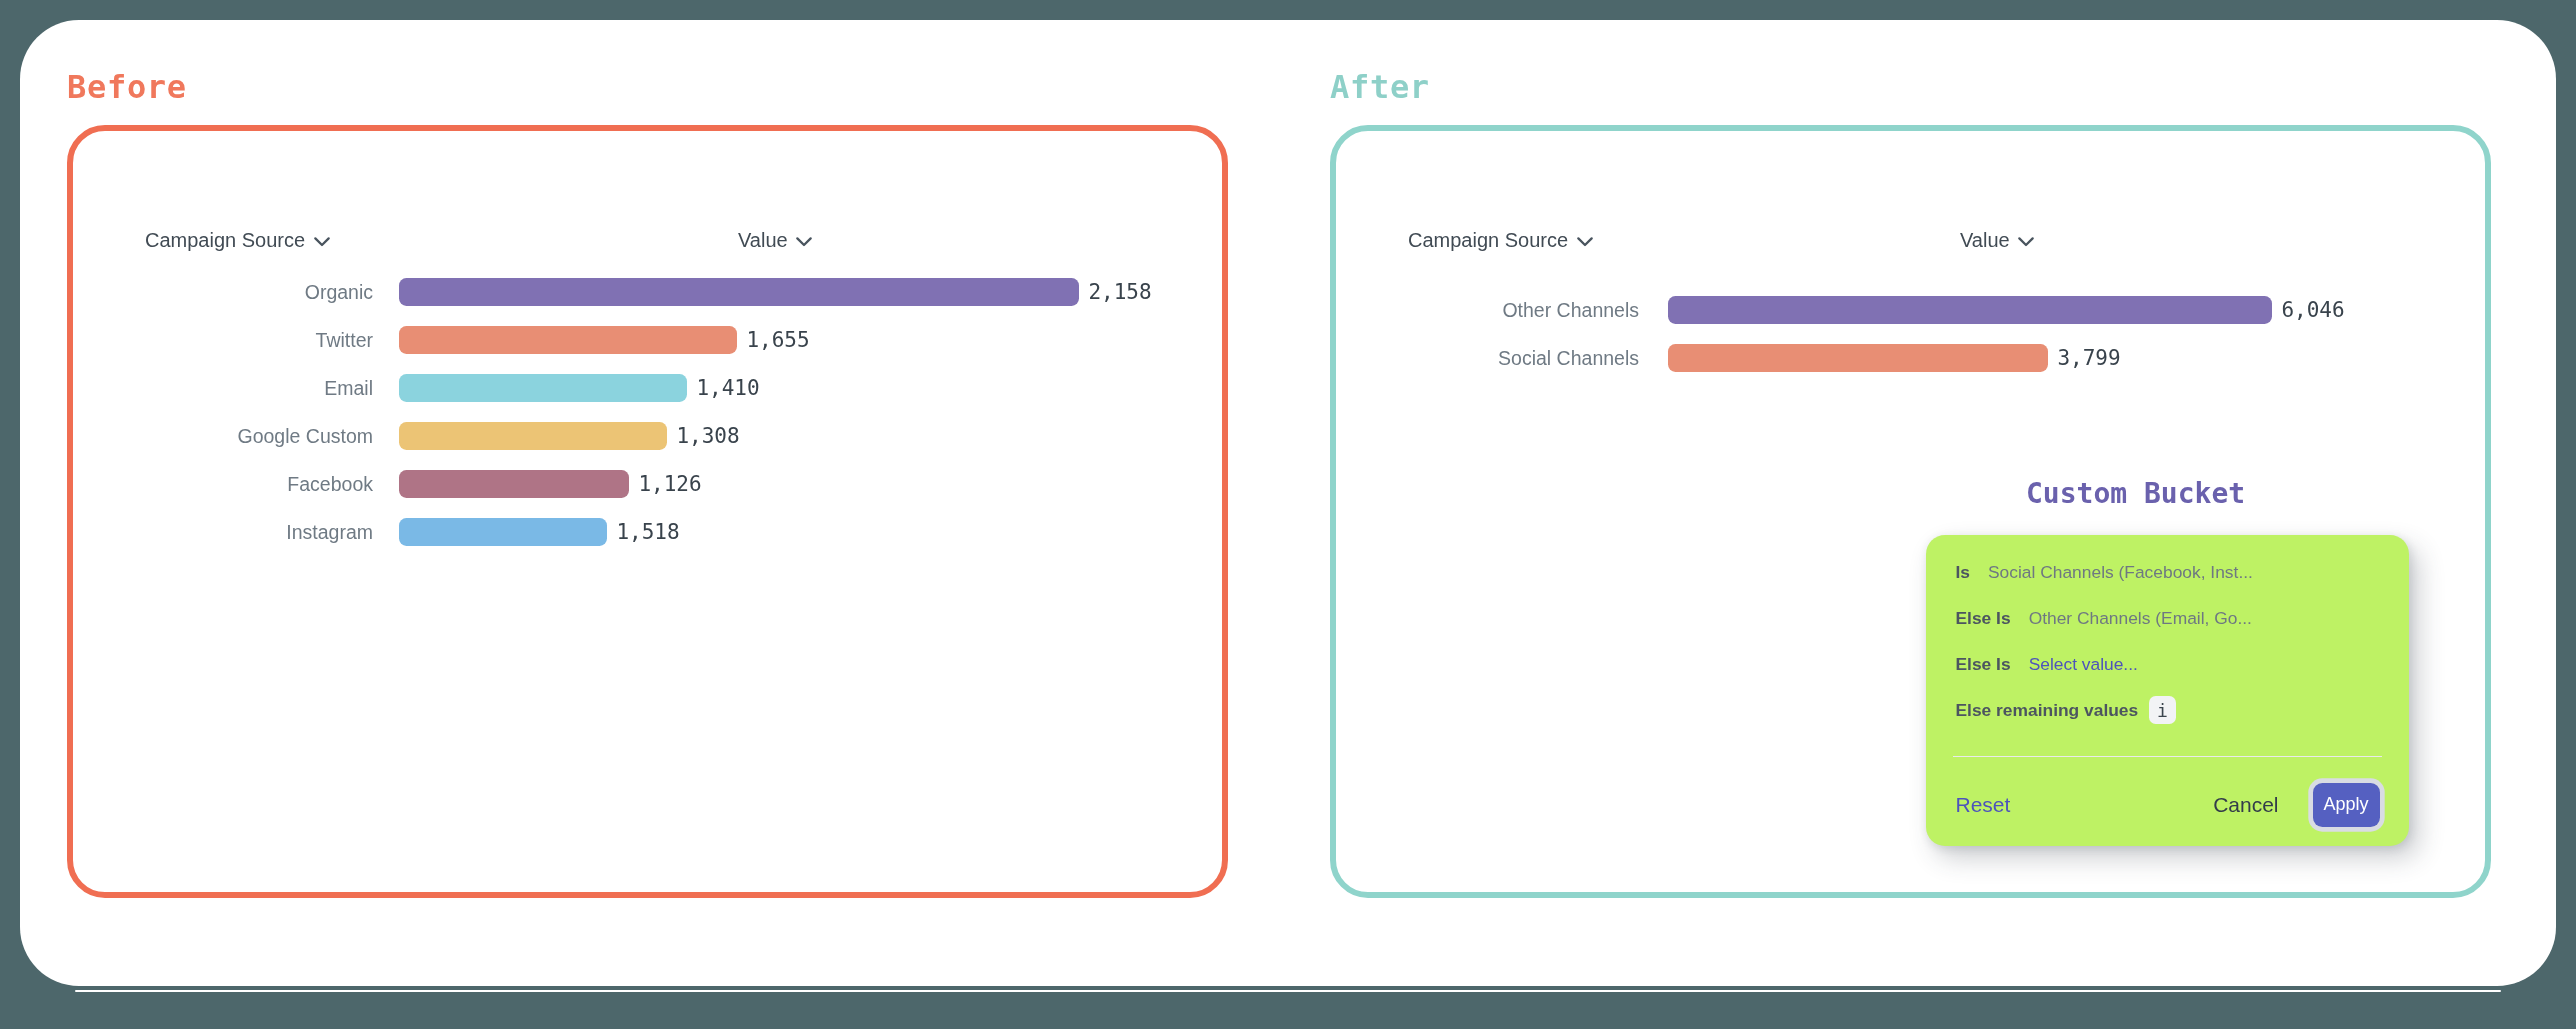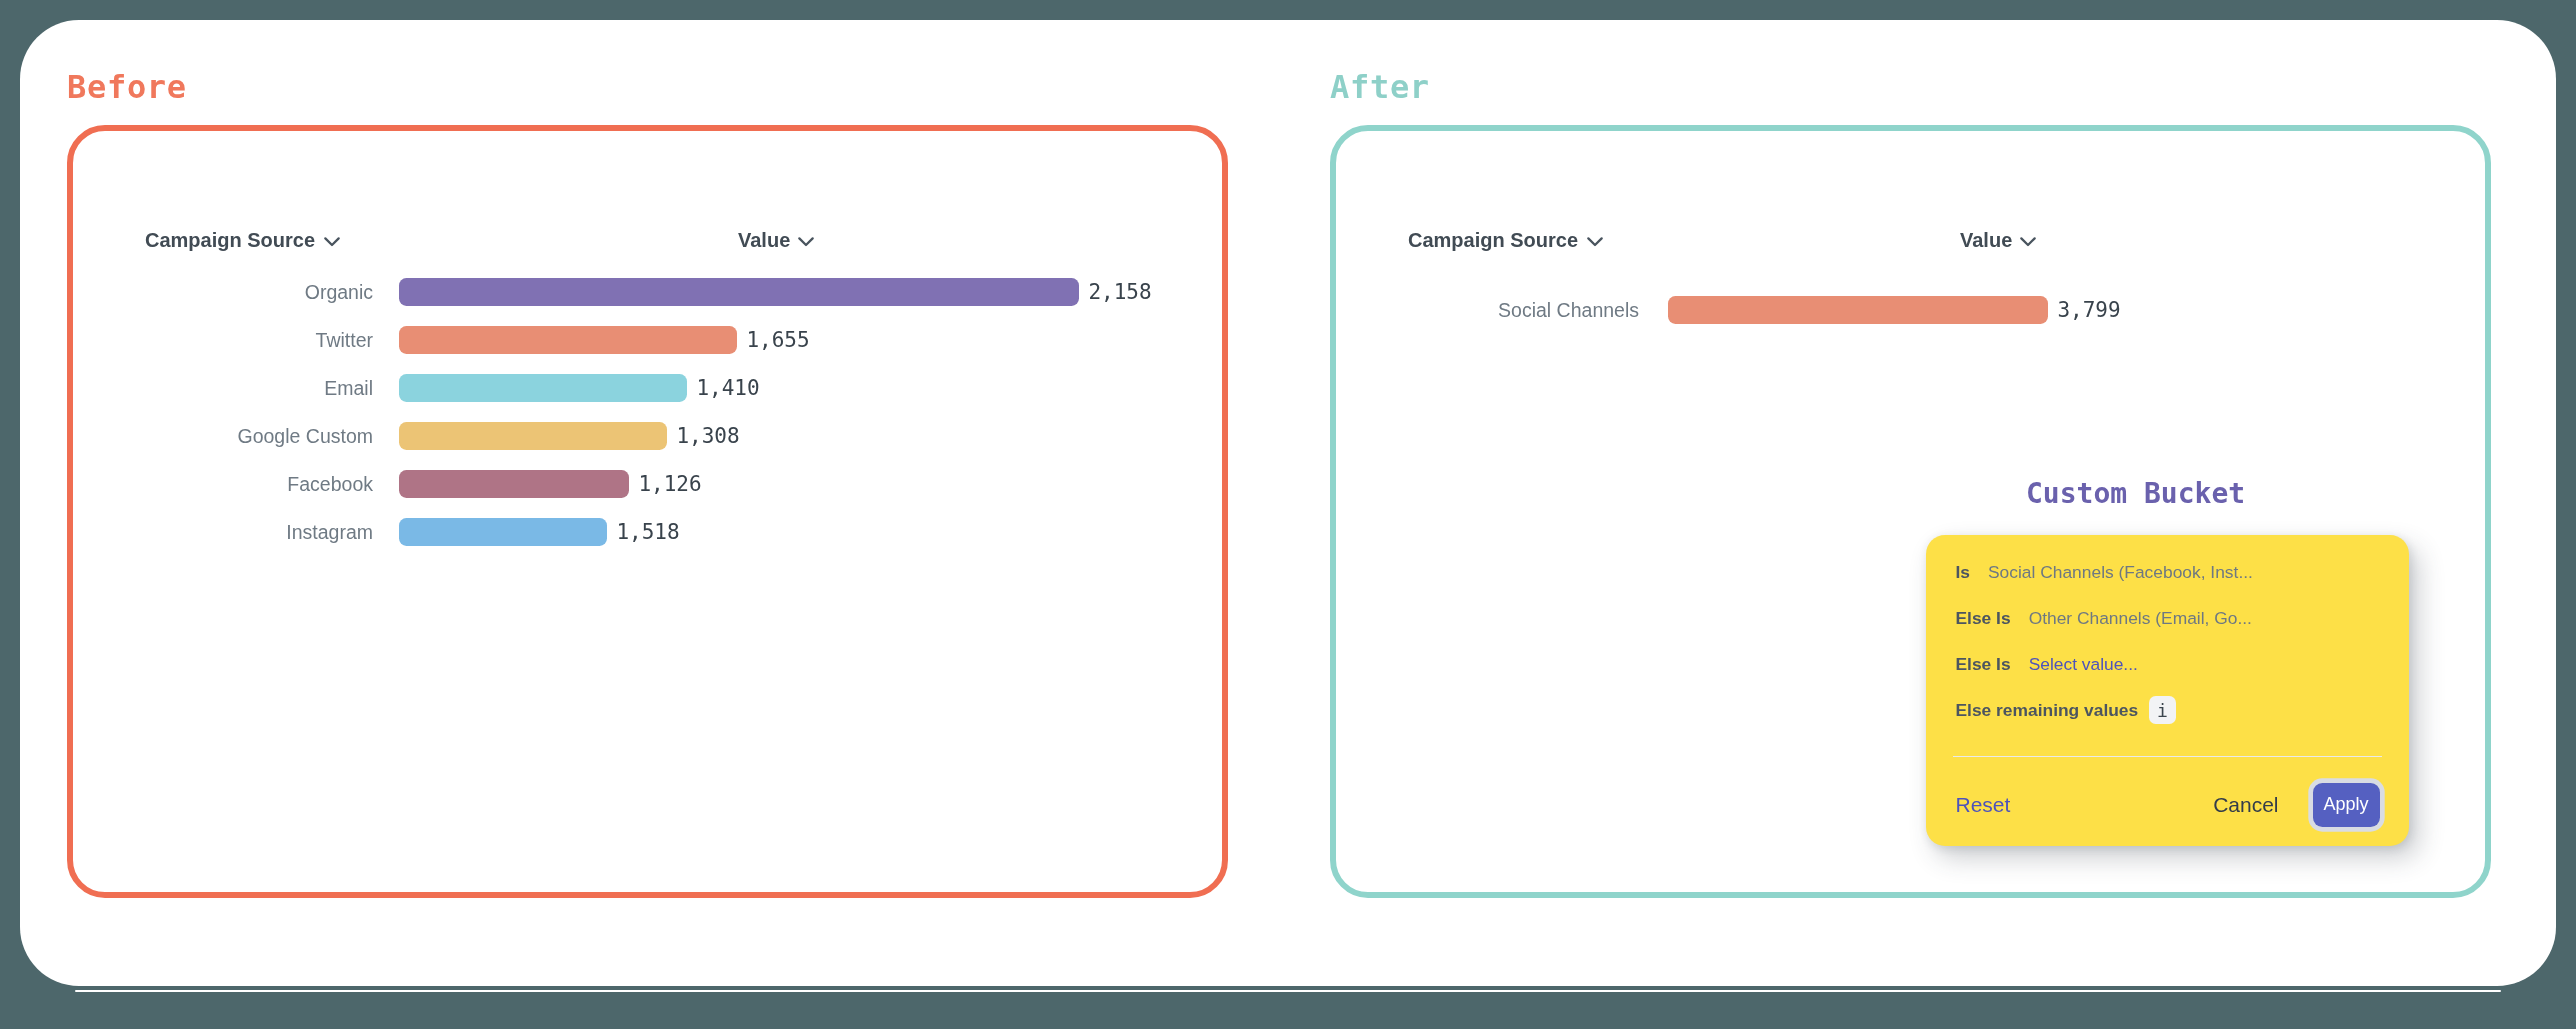--- a/index.html
+++ b/index.html
@@ -20,21 +20,21 @@
   .panel--after{left:1330px;border-color:#8fd4cb;}
 
   .panel-title{position:absolute;top:68px;width:1161px;text-align:left;
     font-family:"DejaVu Sans Mono","Liberation Mono",monospace;font-weight:bold;
     font-size:32px;letter-spacing:0.7px;}
   .panel-title--before{left:67px;color:#f0785c;}
   .panel-title--after{left:1330px;color:#8ed0c8;}
 
   
   .col-headers{position:absolute;left:72px;top:98px;right:5px;height:28px;
-    font-weight:bold;font-size:20px;color:#414b54;}
+    font-weight:normal;font-size:20px;color:#414b54;}
   .col-source{display:inline-flex;align-items:center;gap:9.4px;cursor:pointer;}
   .col-value{position:absolute;top:0;display:inline-flex;gap:8px;cursor:pointer;}
   .panel--before .col-value{left:593px;}
   .panel--after  .col-value{left:552px;}
   .chev{display:inline-block;}
 
   .rows{position:absolute;left:72px;top:137px;}
   .panel--after .rows{top:155px;}
   .t-row{display:flex;align-items:center;height:48px;}
   .t-label{width:228px;text-align:right;font-size:19.5px;color:#6f7a84;white-space:nowrap;}
@@ -42,21 +42,21 @@
   .t-bar{margin-left:26px;height:28px;border-radius:7.4px;flex:0 0 auto;}
   .panel--after .t-bar{margin-left:29px;}
   .t-value{margin-left:9.4px;font-family:"DejaVu Sans Mono","Liberation Mono",monospace;
     font-size:21px;color:#39434c;white-space:nowrap;}
 
   
   .bucket-title{position:absolute;left:690px;top:346px;
     font-family:"DejaVu Sans Mono","Liberation Mono",monospace;font-weight:bold;
     font-size:28px;color:#6a61ad;white-space:nowrap;}
   .dialog{position:absolute;left:590px;top:404px;width:483px;height:311px;
-    background:#fde047;border-radius:19px;box-sizing:border-box;padding:14px 29.5px 0;
+    background:#bef264;border-radius:19px;box-sizing:border-box;padding:14px 29.5px 0;
     box-shadow:9.4px 12px 25.5px rgba(45,55,65,.24),1.3px 2.7px 8px rgba(45,55,65,.12);}
   .d-row{display:flex;align-items:center;height:46px;font-size:17.4px;white-space:nowrap;}
   .d-cond{font-weight:bold;color:#4c5560;}
   .d-val{margin-left:18px;color:#6e7882;}
   .d-val--link{color:#4d53bb;cursor:pointer;}
   .d-badge{margin-left:10.7px;width:27px;height:28px;border-radius:6.7px;background:#f2f3f5;
     display:flex;align-items:center;justify-content:center;
     font-family:"DejaVu Sans Mono","Liberation Mono",monospace;font-size:18px;color:#3b444d;cursor:pointer;}
   .d-divider{position:absolute;left:27px;right:27px;top:221px;height:1.3px;background:#e9eaec;}
   .d-footer{position:absolute;left:29.5px;right:29.5px;top:236px;height:67px;
@@ -144,20 +144,25 @@
       <span>Value</span>
       <span class="chev">
         <svg width="16" height="10" viewBox="0 0 24 15">
             <path d="M2 2 L12 12 L22 2" fill="none" stroke="#49545e" stroke-width="3.4" stroke-linecap="round" stroke-linejoin="round"></path>
           </svg>
       </span>
     </span>
   </div>
   <div class="rows">
       <div class="t-row">
+        <span class="t-label">Other Channels</span>
+        <div class="t-bar" style="width: 604px; background: rgb(128, 113, 179);"></div>
+        <span class="t-value">6,046</span>
+      </div>
+      <div class="t-row">
         <span class="t-label">Social Channels</span>
         <div class="t-bar" style="width: 380px; background: rgb(232, 142, 116);"></div>
         <span class="t-value">3,799</span>
       </div>
     </div>
 
   <div class="bucket-title">Custom Bucket</div>
 
   <div class="dialog">
     <div>

